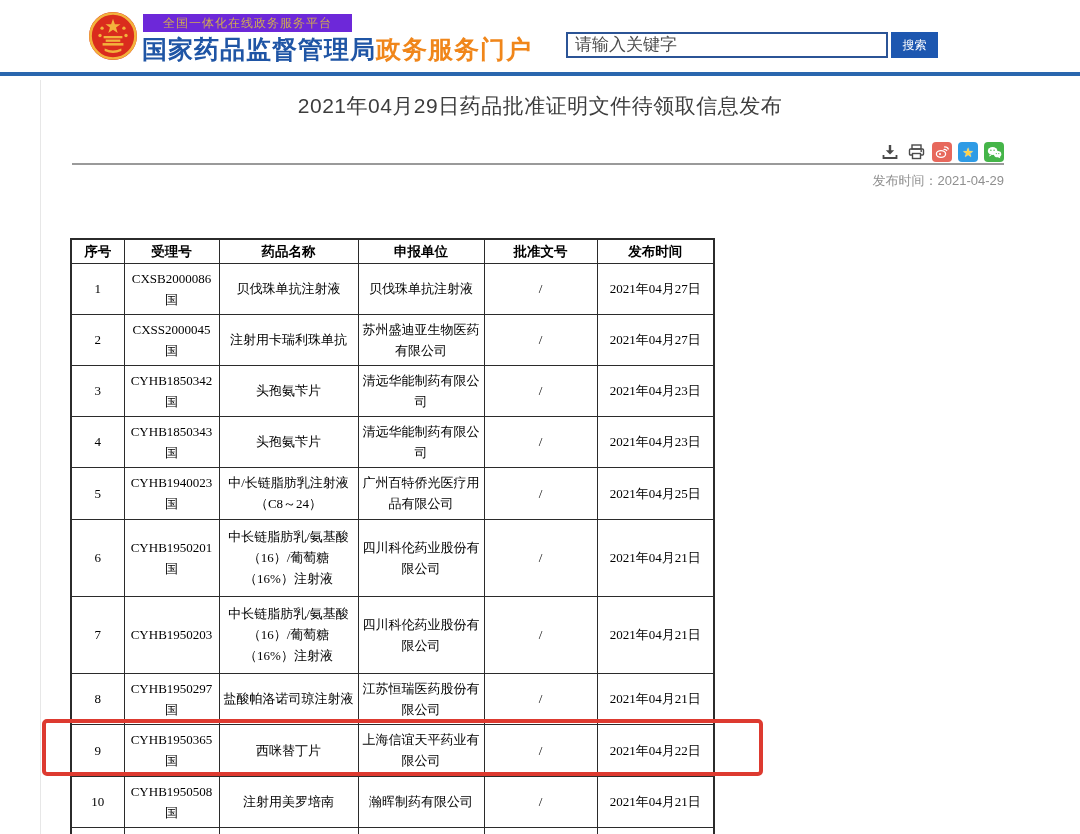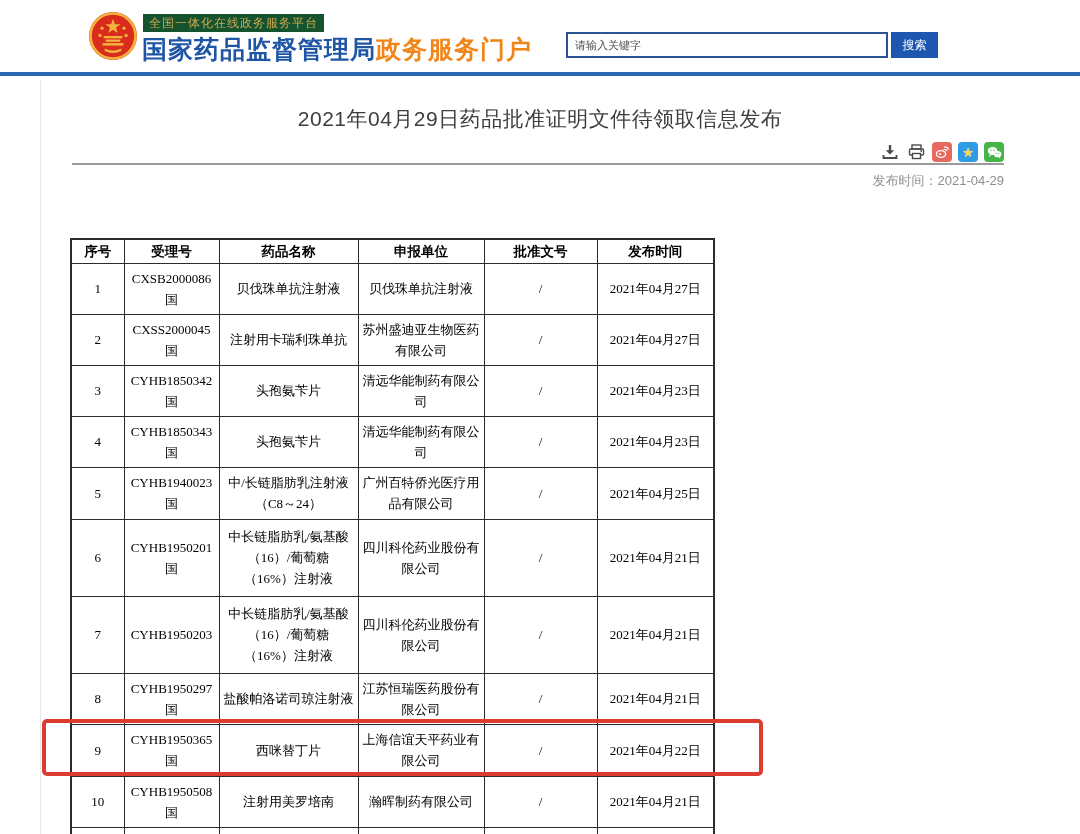--- a/index.html
+++ b/index.html
@@ -5,37 +5,37 @@
   * { margin:0; padding:0; box-sizing:border-box; }
   html,body { background:#ffffff; }
   body { font-family:"Liberation Sans", sans-serif; }
   .page { position:relative; width:1080px; height:834px; background:#fff; overflow:hidden; }
 
   
   .banner { position:absolute; left:0; top:0; width:1080px; height:72px; background:#fff; }
   .banner-rule { position:absolute; left:0; top:72px; width:1080px; height:4px; background:#2a67ae; }
   .emblem { position:absolute; left:88px; top:11px; width:50px; height:50px; }
   .badge { position:absolute; left:143px; top:14px; display:inline-block;
-           background:#14532d; color:#d0ab52; font-size:12px; line-height:18px; padding:0 6px;
+           background:#6d28d9; color:#d0ab52; font-size:12px; line-height:18px; padding:0 20px;
            letter-spacing:1px; }
   .site-name { position:absolute; left:142px; top:33px; font-size:25px; font-weight:bold; letter-spacing:1px; white-space:nowrap; }
   .site-name .blue { color:#1f55a5; }
   .site-name .orange { color:#f0861a; }
 
   .search-wrap { position:absolute; left:566px; top:32px; height:26px; display:flex; align-items:stretch; }
-  .search-input { width:322px; height:26px; border:2px solid #2b5496; font-size:11px; padding:0 7px;
+  .search-input { width:322px; height:26px; border:2px solid #2b5496; font-size:17px; padding:0 7px;
                   color:#333; font-family:"Liberation Sans",sans-serif; outline:none; }
   .search-input::placeholder { color:#4d4d4d; opacity:1; }
   .search-btn { width:47px; height:26px; margin-left:3px; background:#1d57b0; color:#fff; border:none;
                 font-size:12px; cursor:pointer; font-family:Liberation Serif, serif; }
 
   .left-line { position:absolute; left:40px; top:80px; bottom:0; width:1px; background:#e7e7e7; }
 
   
-  .article-title { position:absolute; left:40px; top:105px; width:1000px; text-align:center;
+  .article-title { position:absolute; left:40px; top:92px; width:1000px; text-align:center;
                    font-size:21px; color:#3d3d3d; letter-spacing:0.5px; }
   .tools { position:absolute; top:142px; right:76px; display:flex; align-items:center; gap:6px; height:20px; }
   .tool-gray { width:20px; height:20px; display:flex; align-items:center; justify-content:center; cursor:pointer; }
   .share-sq { width:20px; height:20px; border-radius:4px; display:flex; align-items:center; justify-content:center; cursor:pointer; }
   .sq-weibo { background:#e7685c; }
   .sq-star  { background:#2e9be5; font-size:13px; color:#ffd24a; text-shadow:0 0 1px #fff; }
   .sq-wechat{ background:#45b549; }
   .head-rule { position:absolute; left:72px; right:76px; top:163px; height:2px; background:#9a9a9a; }
   .publish-time { position:absolute; top:172px; right:76px; font-size:13px; color:#8f8f8f; }
 

